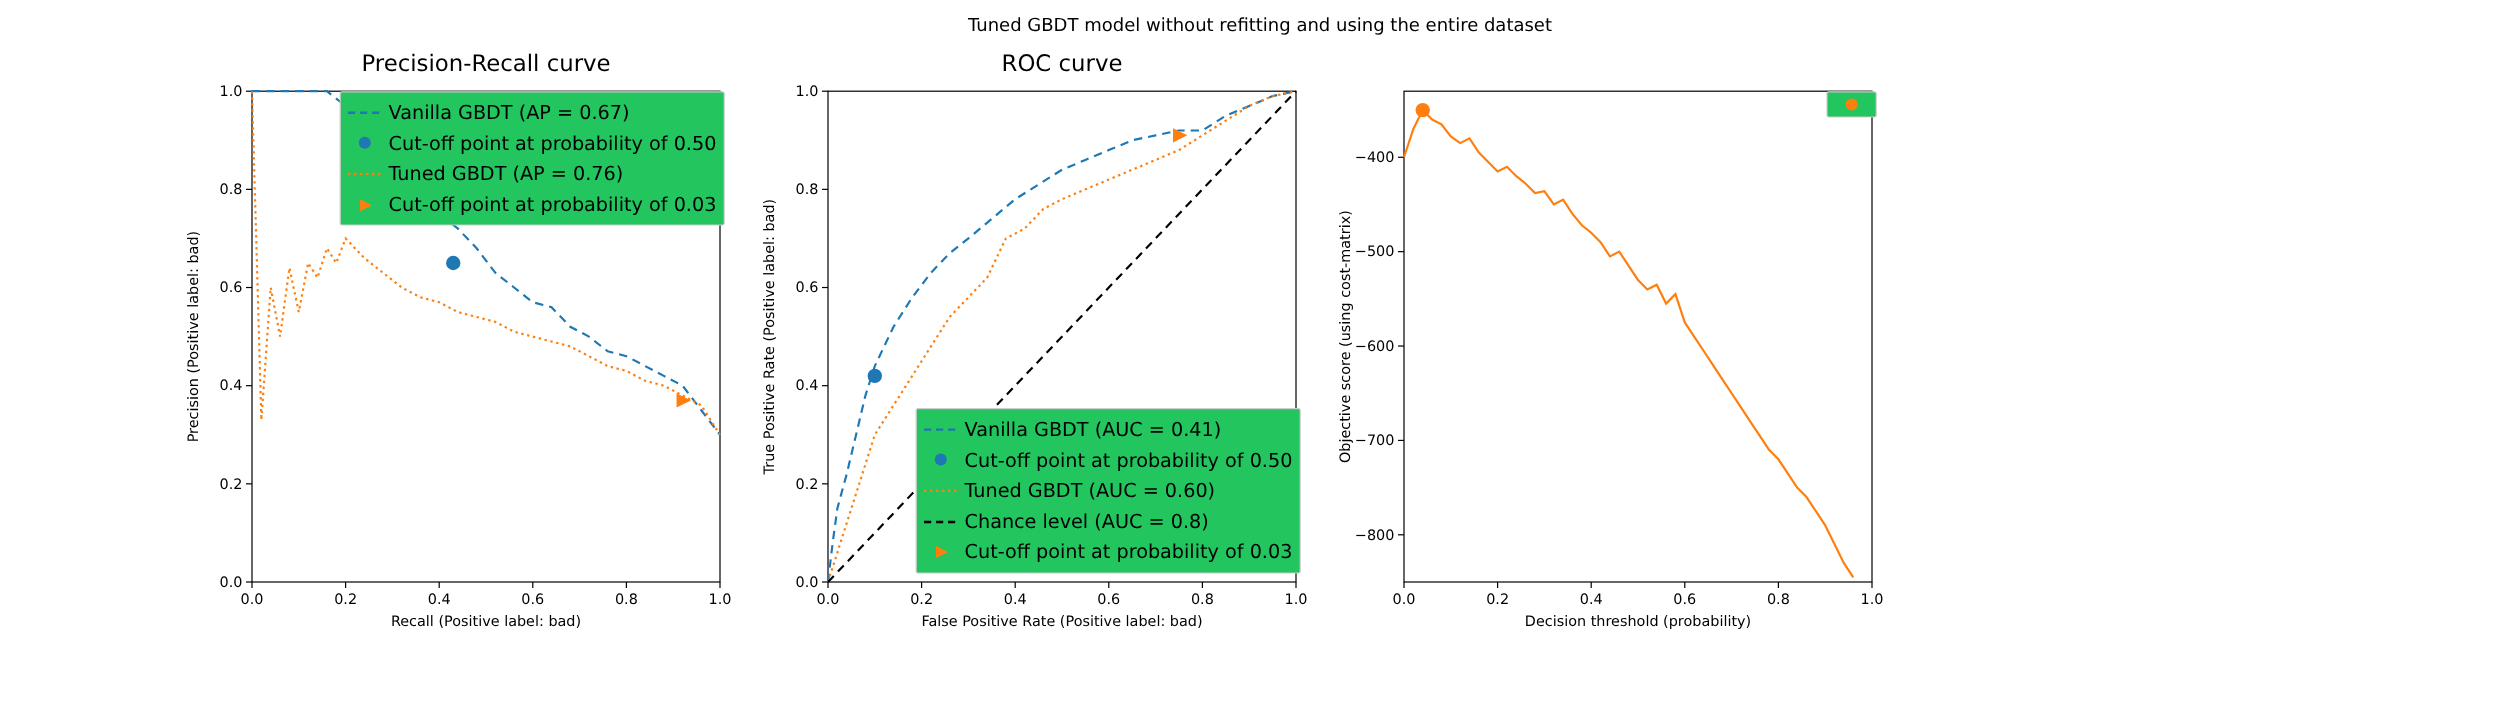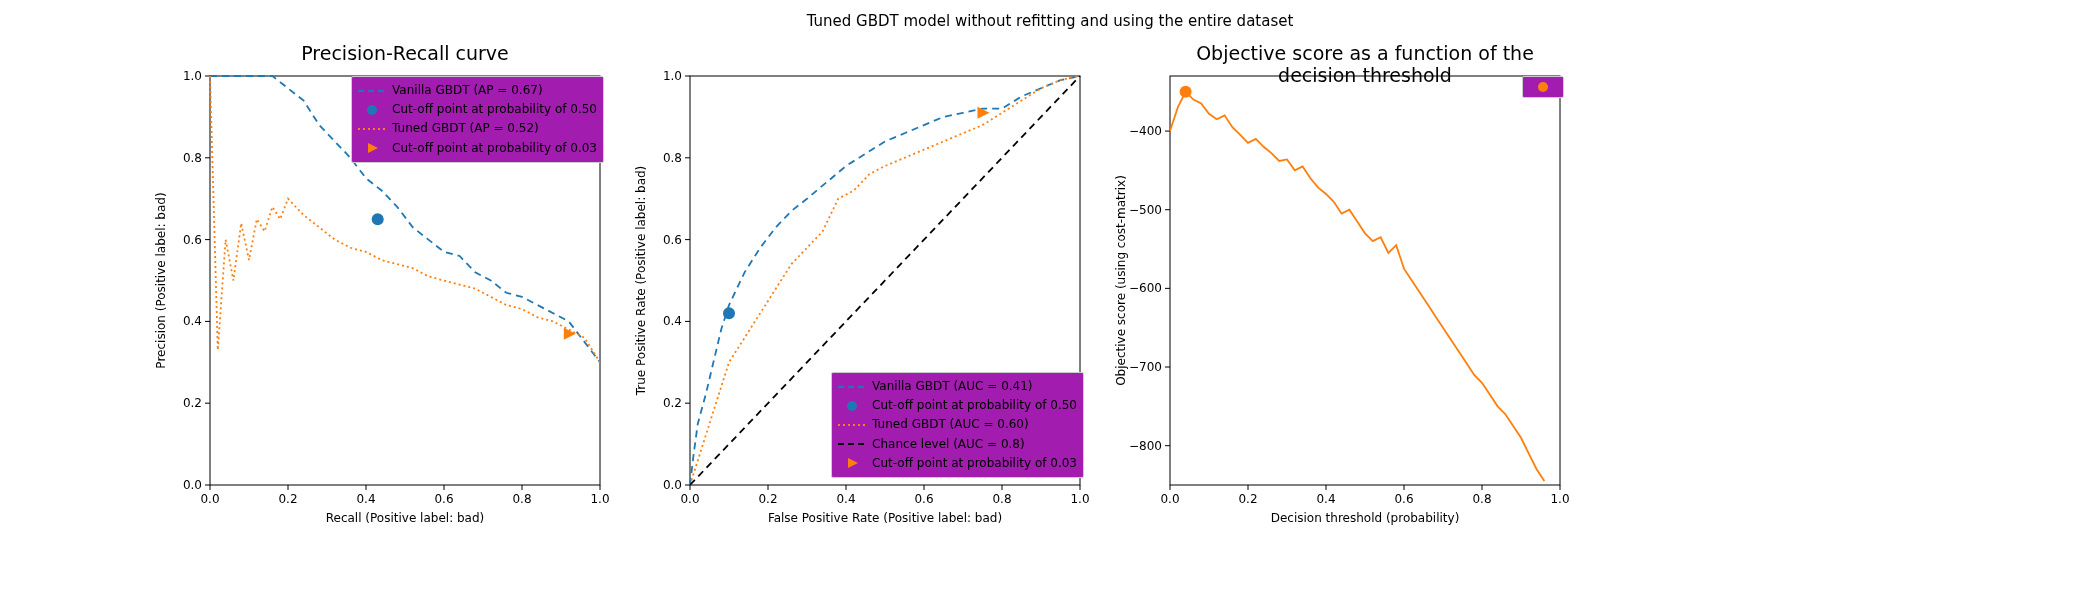--- a/index.html
+++ b/index.html
@@ -51,25 +51,25 @@
   .tick-line { stroke: #000; stroke-width: 1; }
   .tick-label { font-size: 12px; fill: #000; }
   .tick-label.x { text-anchor: middle; }
   .tick-label.y { text-anchor: end; }
   .axis-label { font-size: 12px; fill: #000; }
   .axis-label.x { text-anchor: middle; }
   .axis-label.y { text-anchor: middle; }
 
   .legend {
     position: absolute;
-    background: #a21caf;
+    background: #22c55e;
     border: 1px solid #ccc;
     border-radius: 2px;
     padding: 4px 6px;
-    font-size: 12px;
+    font-size: 16px;
     line-height: 1.6;
   }
   .legend-row { display: flex; align-items: center; gap: 6px; white-space: nowrap; }
   .swatch { width: 28px; height: 12px; display: inline-flex; align-items: center; justify-content: center; }
   .swatch svg { overflow: visible; }
 
 </style>
 </head>
 <body>
 
@@ -127,34 +127,35 @@
             </svg>
           </span>
         <span>Cut-off point at probability of 0.50</span>
       </div>
       <div class="legend-row">
         <span class="swatch">
             <svg width="28" height="2">
               <line x1="0" y1="1" x2="28" y2="1" stroke="#ff7f0e" stroke-width="2" stroke-dasharray="2 3"></line>
             </svg>
           </span>
-        <span>Tuned GBDT (AP = 0.52)</span>
+        <span>Tuned GBDT (AP = 0.76)</span>
       </div>
       <div class="legend-row">
         <span class="swatch">
             <svg width="28" height="12">
               <polygon points="10,1 20,6 10,11" fill="#ff7f0e"></polygon>
             </svg>
           </span>
         <span>Cut-off point at probability of 0.03</span>
       </div>
     </div>
   </div>
 
   <div class="panel p2">
+    <div class="panel-title">ROC curve</div>
     <svg class="plot" id="svg-roc" width="410" height="470">
         <rect x="10" y="6" width="390" height="409" fill="none" stroke="#000" stroke-width="1"></rect>
         <line x1="10" y1="415" x2="10" y2="420" class="tick-line"></line>
         <text x="10" y="433" class="tick-label x">0.0</text>
         <line x1="88" y1="415" x2="88" y2="420" class="tick-line"></line>
         <text x="88" y="433" class="tick-label x">0.2</text>
         <line x1="166" y1="415" x2="166" y2="420" class="tick-line"></line>
         <text x="166" y="433" class="tick-label x">0.4</text>
         <line x1="244" y1="415" x2="244" y2="420" class="tick-line"></line>
         <text x="244" y="433" class="tick-label x">0.6</text>
@@ -220,21 +221,20 @@
             <svg width="28" height="12">
               <polygon points="10,1 20,6 10,11" fill="#ff7f0e"></polygon>
             </svg>
           </span>
         <span>Cut-off point at probability of 0.03</span>
       </div>
     </div>
   </div>
 
   <div class="panel p3">
-    <div class="panel-title">Objective score as a function of the decision threshold</div>
     <svg class="plot" id="svg-obj" width="410" height="470">
         <rect x="10" y="6" width="390" height="409" fill="none" stroke="#000" stroke-width="1"></rect>
         <line x1="10" y1="415" x2="10" y2="420" class="tick-line"></line>
         <text x="10" y="433" class="tick-label x">0.0</text>
         <line x1="88" y1="415" x2="88" y2="420" class="tick-line"></line>
         <text x="88" y="433" class="tick-label x">0.2</text>
         <line x1="166" y1="415" x2="166" y2="420" class="tick-line"></line>
         <text x="166" y="433" class="tick-label x">0.4</text>
         <line x1="244" y1="415" x2="244" y2="420" class="tick-line"></line>
         <text x="244" y="433" class="tick-label x">0.6</text>

